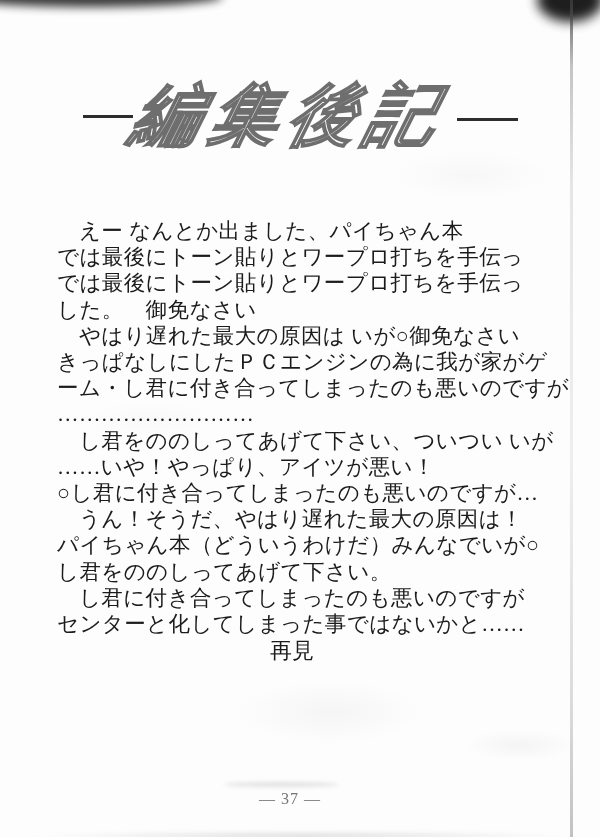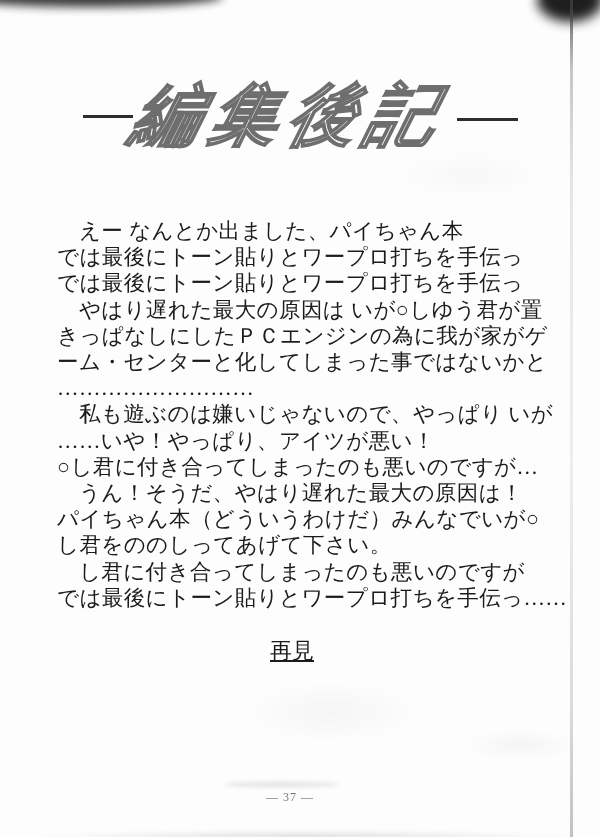--- a/index.html
+++ b/index.html
@@ -70,27 +70,27 @@
 
   
   .body-text {
     position: absolute; left: 57px; top: 218px; width: 500px;
     font-size: 21.5px; line-height: 26.2px;
     color: #1b1b1b; letter-spacing: .4px;
   }
   .body-line { white-space: pre; }
   .signoff {
     position: absolute; left: 57px; top: 636px; width: 470px;
-    font-size: 22px; color: #1b1b1b; text-align: center; text-decoration: underline;
+    font-size: 22px; color: #1b1b1b; text-align: center;
   }
 
   
   .page-number {
     position: absolute; left: 240px; top: 790px; width: 100px;
-    text-align: center; font-size: 12px; color: #757575;
+    text-align: center; font-size: 16px; color: #757575;
     letter-spacing: 1px;
   }
 </style>
 </head>
 <body>
 
 <div class="page">
 
   <div class="artifact-top-left"></div>
   <div class="artifact-top-right"></div>
@@ -99,31 +99,32 @@
   <div class="artifact-pagenum-smudge"></div>
 
   <div class="title-dash title-dash-left"></div>
   <div class="page-title">編集後記</div>
   <div class="title-dash title-dash-right"></div>
 
   <div class="body-text">
     <div class="body-line">　えー なんとか出ました、パイちゃん本</div>
     <div class="body-line">では最後にトーン貼りとワープロ打ちを手伝っ</div>
     <div class="body-line">では最後にトーン貼りとワープロ打ちを手伝っ</div>
-    <div class="body-line">　やはり遅れた最大の原因は いが○しゆう君が置</div>
+    <div class="body-line">した。　御免なさい</div>
+    <div class="body-line">　やはり遅れた最大の原因は いが○御免なさい</div>
     <div class="body-line">きっぱなしにしたＰＣエンジンの為に我が家がゲ</div>
-    <div class="body-line">ーム・センターと化してしまった事ではないかと</div>
+    <div class="body-line">ーム・し君に付き合ってしまったのも悪いのですが</div>
     <div class="body-line">………………………</div>
-    <div class="body-line">　私も遊ぶのは嫌いじゃないので、やっぱり いが</div>
+    <div class="body-line">　し君をののしってあげて下さい、ついつい いが</div>
     <div class="body-line">……いや！やっぱり、アイツが悪い！</div>
     <div class="body-line">○し君に付き合ってしまったのも悪いのですが…</div>
     <div class="body-line">　うん！そうだ、やはり遅れた最大の原因は！</div>
     <div class="body-line">パイちゃん本（どういうわけだ）みんなでいが○</div>
     <div class="body-line">し君をののしってあげて下さい。</div>
     <div class="body-line">　し君に付き合ってしまったのも悪いのですが</div>
-    <div class="body-line">では最後にトーン貼りとワープロ打ちを手伝っ……</div>
+    <div class="body-line">センターと化してしまった事ではないかと……</div>
   </div>
 
   <div class="signoff">再見</div>
 
   <div class="page-number">— 37 —</div>
 
 </div>
 
 </body></html>

